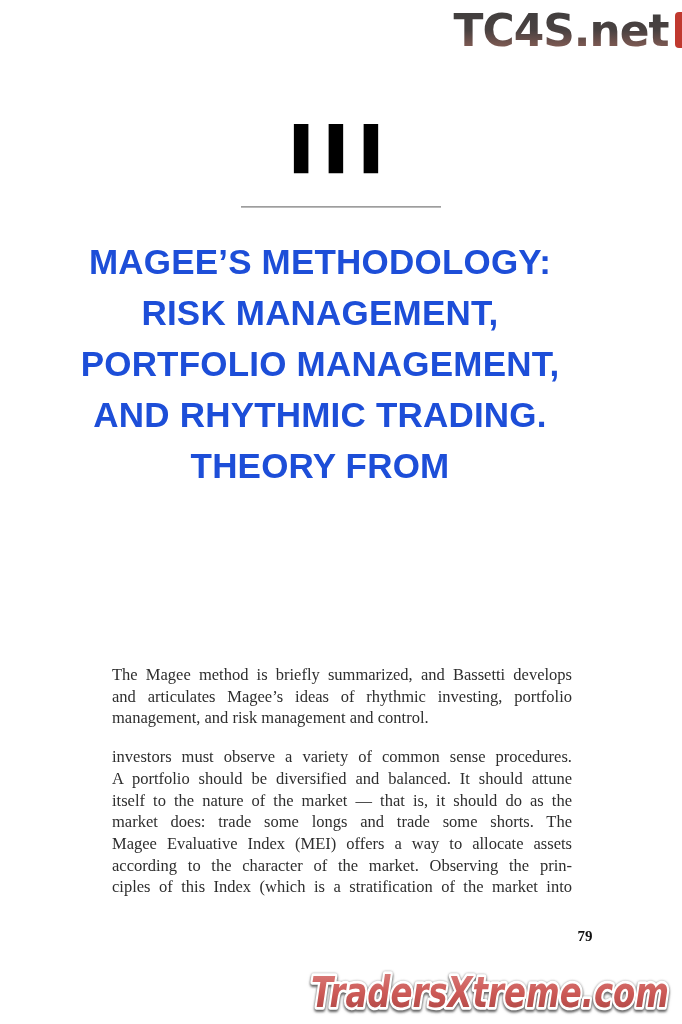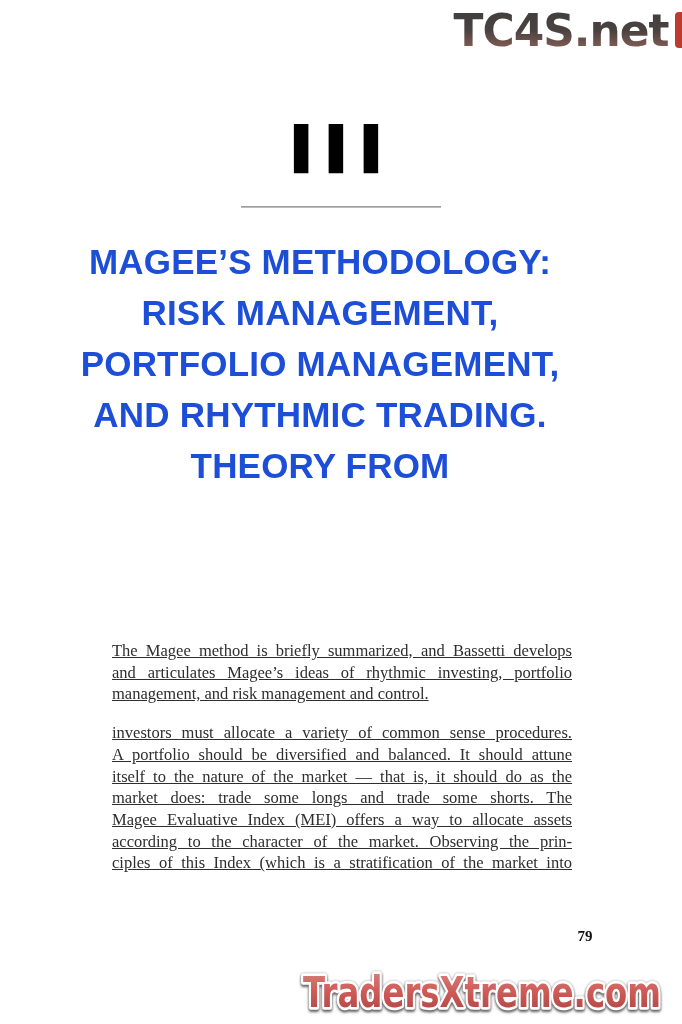--- a/index.html
+++ b/index.html
@@ -43,36 +43,36 @@
   .dlsub-wrap { position:absolute; top:460px; left:134px; width:380px; height:84px;
     filter:drop-shadow(3px 3px 1px rgba(140,140,140,0.85)); z-index:5; }
   .dlsub-text {
     font-family:"DejaVu Sans", sans-serif; font-weight:800; font-size:47px;
     fill:url(#g-dlsub); stroke:#ffffff; stroke-width:7px;
     paint-order:stroke; stroke-linejoin:round;
   }
 
   
   .body-text {
-    position:absolute; top:640px; left:112px; width:460px;
-    font-size:16.5px; line-height:21.7px; color:#2e2e2e;text-decoration:underline;
+    position:absolute; top:664px; left:112px; width:460px;
+    font-size:16.5px; line-height:21.7px; color:#2e2e2e;
   }
   .paragraph { margin:0 0 17px 0; }
   .body-line { text-align:justify; text-align-last:justify; }
   .body-line.last { text-align-last:left; }
 
   .page-number {
     position:absolute; top:928px; left:572px; width:26px; text-align:center;
     font-family:"Liberation Serif", serif; font-weight:bold; font-size:15px; color:#111;
   }
 
   
-  .traders-wrap { position:absolute; top:966px; right:10px; width:380px; height:58px;
+  .traders-wrap { position:absolute; top:966px; right:2px; width:380px; height:58px;
     filter:drop-shadow(0 2px 1px rgba(75,75,75,0.75)) drop-shadow(0 0 1px rgba(75,75,75,0.5));
-    z-index:5; }
+    z-index:5;font-style:italic; }
   .traders-text {
     font-family:"DejaVu Sans", sans-serif; font-weight:800; font-size:42px;
     fill:url(#g-traders); stroke:#ffffff; stroke-width:5.5px;
     paint-order:stroke; stroke-linejoin:round;
   }
 </style>
 </head>
 <body>
 
 <div class="page">
@@ -104,21 +104,21 @@
   </div>
 
 
   <div class="body-text">
     <div class="paragraph">
       <div class="body-line">The Magee method is briefly summarized, and Bassetti develops</div>
       <div class="body-line">and articulates Magee’s ideas of rhythmic investing, portfolio</div>
       <div class="body-line last">management, and risk management and control.</div>
     </div>
     <div class="paragraph">
-      <div class="body-line">investors must allocate a variety of common sense procedures.</div>
+      <div class="body-line">investors must observe a variety of common sense procedures.</div>
       <div class="body-line">A portfolio should be diversified and balanced. It should attune</div>
       <div class="body-line">itself to the nature of the market — that is, it should do as the</div>
       <div class="body-line">market does: trade some longs and trade some shorts. The</div>
       <div class="body-line">Magee Evaluative Index (MEI) offers a way to allocate assets</div>
       <div class="body-line">according to the character of the market. Observing the prin-</div>
       <div class="body-line">ciples of this Index (which is a stratification of the market into</div>
     </div>
   </div>
 
   <div class="page-number">79</div>

